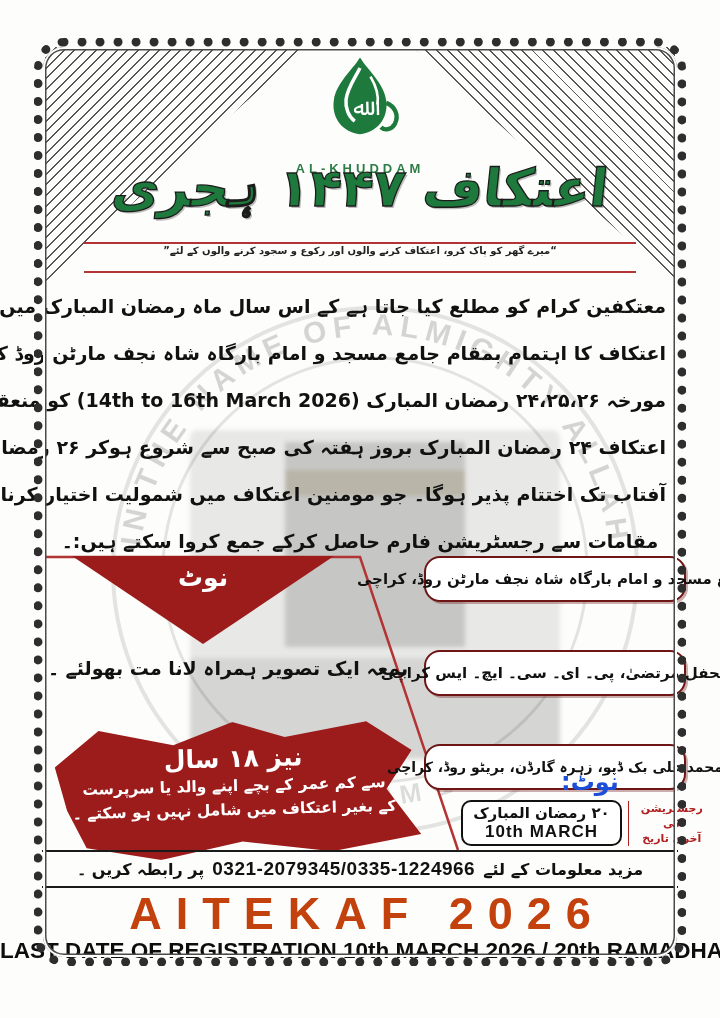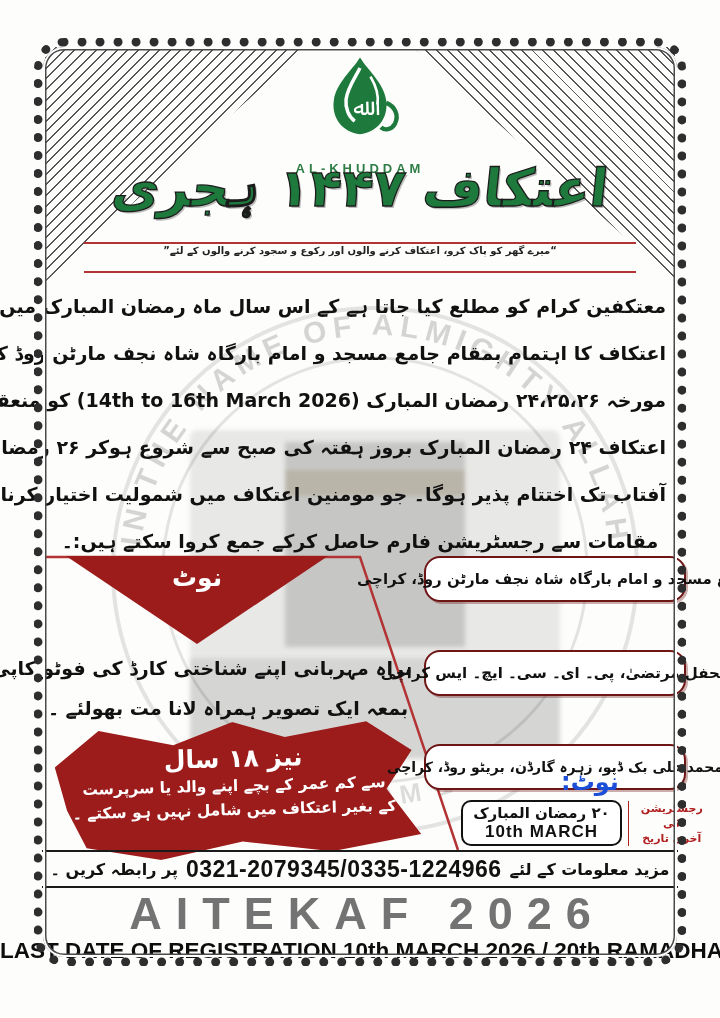--- a/index.html
+++ b/index.html
@@ -26,21 +26,21 @@
          -webkit-text-stroke:1.3px #1c1c1c;text-shadow:2px 2px 0 rgba(0,0,0,.25);direction:rtl;}
   .rule{position:absolute;left:84px;right:84px;height:2px;background:#b33434;z-index:2;}
   .subtitle{position:absolute;top:245px;left:40px;right:40px;text-align:center;z-index:2;direction:rtl;
             font-size:10px;font-weight:bold;color:#222;}
   
   .body-text{position:absolute;top:283px;left:54px;right:54px;z-index:2;direction:rtl;text-align:center;}
   .body-text div{font-size:19px;font-weight:700;line-height:47px;white-space:nowrap;}
   
   .redline{position:absolute;left:0;top:0;z-index:1;}
   
-  .note1-banner{position:absolute;left:66px;top:556px;width:262px;height:88px;background:#9c1b1b;
+  .note1-banner{position:absolute;left:72px;top:556px;width:262px;height:88px;background:#9c1b1b;
                 clip-path:polygon(0 0,100% 0,50% 100%);z-index:2;text-align:center;}
   .note1-banner span{color:#fff;font-size:25px;font-weight:bold;line-height:44px;direction:rtl;}
   .note1-text{position:absolute;left:44px;top:648px;width:368px;z-index:2;direction:rtl;text-align:center;}
   .note1-text div{font-size:19px;font-weight:800;line-height:40px;white-space:nowrap;}
   
   .star{position:absolute;left:48px;top:722px;width:372px;height:136px;background:#9c1b1b;z-index:2;
         transform:rotate(-1.5deg);text-align:center;direction:rtl;color:#fff;
         clip-path:polygon(2% 30%,14% 4%,34% 16%,50% 0%,64% 12%,86% 2%,98% 24%,91% 52%,100% 86%,76% 97%,52% 88%,30% 100%,10% 90%,5% 62%);}
   .star .h{font-size:25px;font-weight:bold;margin-top:22px;line-height:30px;}
   .star .l{font-size:15.5px;font-weight:bold;line-height:24px;white-space:nowrap;}
@@ -57,25 +57,25 @@
   .note2-side{color:#b02020;font-size:11px;font-weight:bold;text-align:center;line-height:15px;
               border-left:1.5px solid #b02020;padding-left:12px;direction:rtl;}
   .date-box{border:2.5px solid #111;border-radius:10px;padding:2px 10px;text-align:center;background:#fff;}
   .date-box .u{font-size:15px;font-weight:800;direction:rtl;white-space:nowrap;}
   .date-box .e{font-family:"Liberation Sans","DejaVu Sans",sans-serif;font-size:17px;font-weight:800;letter-spacing:1px;}
   
   .contact{position:absolute;left:42px;right:42px;top:850px;height:34px;border-top:2px solid #1a1a1a;
            border-bottom:2px solid #1a1a1a;display:flex;align-items:center;justify-content:center;gap:8px;
            direction:rtl;z-index:2;font-size:16px;font-weight:700;}
   .contact .phones{direction:ltr;unicode-bidi:embed;font-family:"Liberation Sans","DejaVu Sans",sans-serif;
-           font-size:23px;font-weight:800;letter-spacing:.5px;}
+           font-size:19px;font-weight:800;letter-spacing:.5px;}
   
   .headline{position:absolute;top:888px;left:0;width:100%;text-align:center;z-index:2;
             font-family:"Liberation Sans","DejaVu Sans",sans-serif;font-size:45px;font-weight:800;
-            letter-spacing:14px;padding-left:14px;box-sizing:border-box;color:#737373;}
+            letter-spacing:14px;padding-left:14px;box-sizing:border-box;color:#c2410c;}
   .lastdate{position:absolute;top:938px;left:0;width:100%;text-align:center;z-index:2;white-space:nowrap;
             font-family:"Liberation Sans","DejaVu Sans",sans-serif;font-size:22.5px;font-weight:800;color:#0d0d0d;}
 </style>
 </head>
 <body>
 
 <div class="page">
 
   <svg class="wm" width="600" height="600" viewBox="0 0 600 600">
     <g filter="url(#b)">
@@ -130,21 +130,20 @@
     <div>مورخہ ۲۴،۲۵،۲۶ رمضان المبارک ‎(14th to 16th March 2026)‎ کو منعقد کیا جا رہا ہے۔</div>
     <div>اعتکاف ۲۴ رمضان المبارک بروز ہفتہ کی صبح سے شروع ہوکر ۲۶ رمضان المبارک بروز پیر غروب</div>
     <div>آفتاب تک اختتام پذیر ہوگا۔ جو مومنین اعتکاف میں شمولیت اختیار کرنا چاہتے ہیں وہ مندرجہ ذیل</div>
     <div>مقامات سے رجسٹریشن فارم حاصل کرکے جمع کروا سکتے ہیں:۔</div>
   </div>
 
   <div class="note1-banner">
     <span>نوٹ</span>
   </div>
   <div class="note1-text">
-    <div>براہ مہربانی اپنے شناختی کارڈ کی فوٹو کاپی</div>
     <div>بمعہ ایک تصویر ہمراہ لانا مت بھولئے ۔</div>
   </div>
 
   <div class="star">
     <div class="h">نیز ۱۸ سال</div>
     <div class="l">سے کم عمر کے بچے اپنے والد یا سرپرست</div>
     <div class="l">کے بغیر اعتکاف میں شامل نہیں ہو سکتے ۔</div>
   </div>
 
   <div class="loc" style="top:556px">جامع مسجد و امام بارگاہ شاہ نجف مارٹن روڈ، کراچی</div>

